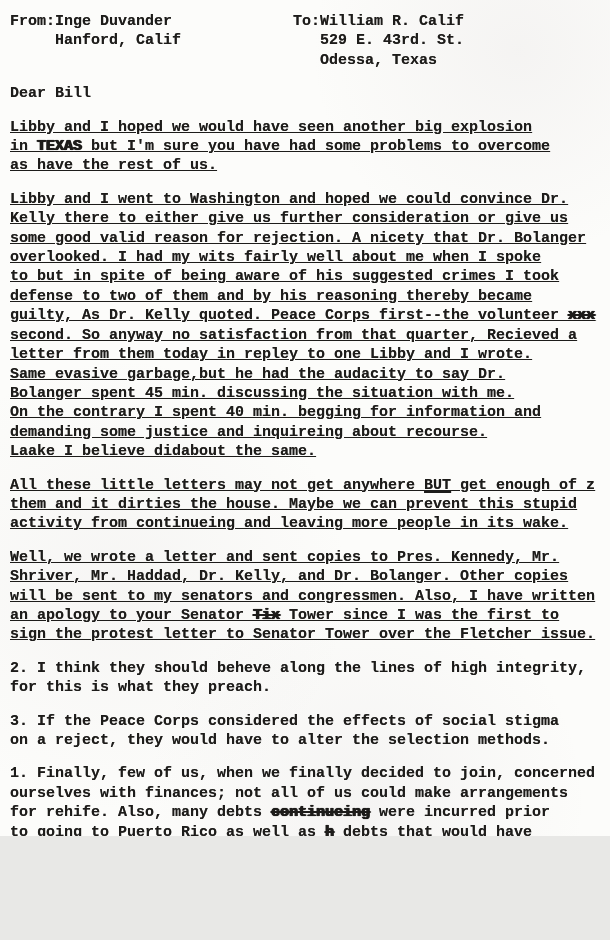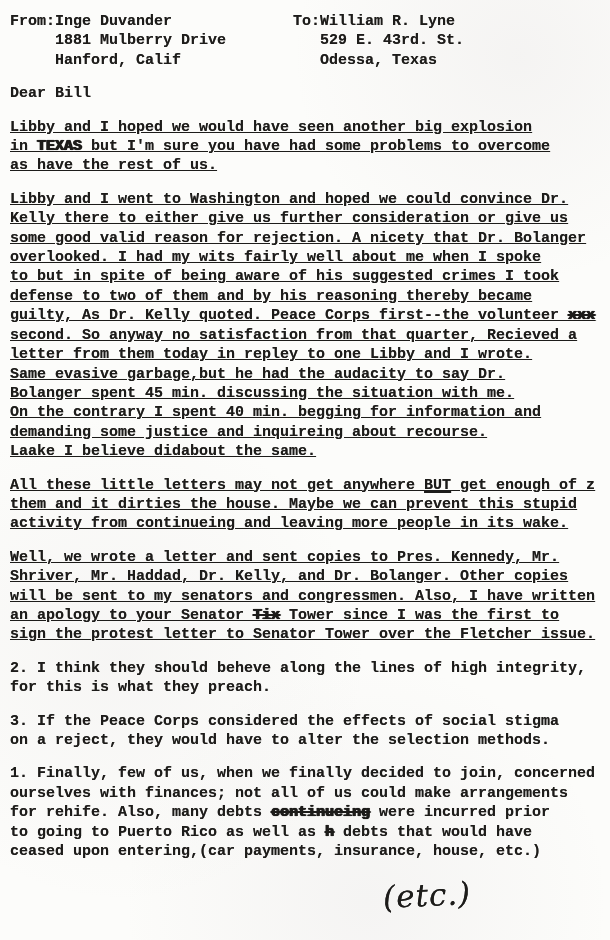--- a/index.html
+++ b/index.html
@@ -1,18 +1,18 @@
 <!DOCTYPE html>
 <html><head>
 <meta charset="utf-8">
 <style>
   html,body{margin:0;padding:0;background:#e8e8e6;}
   .letter{
     position:relative;
-    width:610px;height:940px;
+    width:610px;height:836px;
     box-sizing:border-box;
     margin:0 auto;
     padding:12px 9px 0 10px;
     background:
       radial-gradient(circle at 85% 6%, rgba(180,170,175,.10), transparent 22%),
       radial-gradient(circle at 20% 70%, rgba(170,160,165,.07), transparent 30%),
       radial-gradient(circle at 60% 96%, rgba(160,150,160,.08), transparent 25%),
       var(--paper,#fcfcfa);
     color:var(--ink,#1d1c1a);
     font-family:"Liberation Mono","DejaVu Sans Mono",monospace;
@@ -54,28 +54,27 @@
 </head>
 <body>
 
 <article class="letter" style="--paper: #fcfcfa; --ink: #1d1c1a;">
 
   <div class="addr-row">
     <div class="addr from-block">
       <span class="addr-label">From:</span>
       <div class="addr-lines">
         <div>Inge Duvander</div>
-        <div>1881 Mulberry Drive</div>
         <div>Hanford, Calif</div>
       </div>
     </div>
     <div class="addr">
       <span class="addr-label">To:</span>
       <div class="addr-lines">
-        <div>William R. Lyne</div>
+        <div>William R. Calif</div>
         <div>529 E. 43rd. St.</div>
         <div>Odessa, Texas</div>
       </div>
     </div>
   </div>
 
   <p class="salutation">Dear Bill</p>
 
   <p class="para"><span>Libby and I hoped we would have seen another big explosion
 in </span><span class="overstruck-bold">TEXAS</span><span> but I'm sure you have had some problems to overcome

